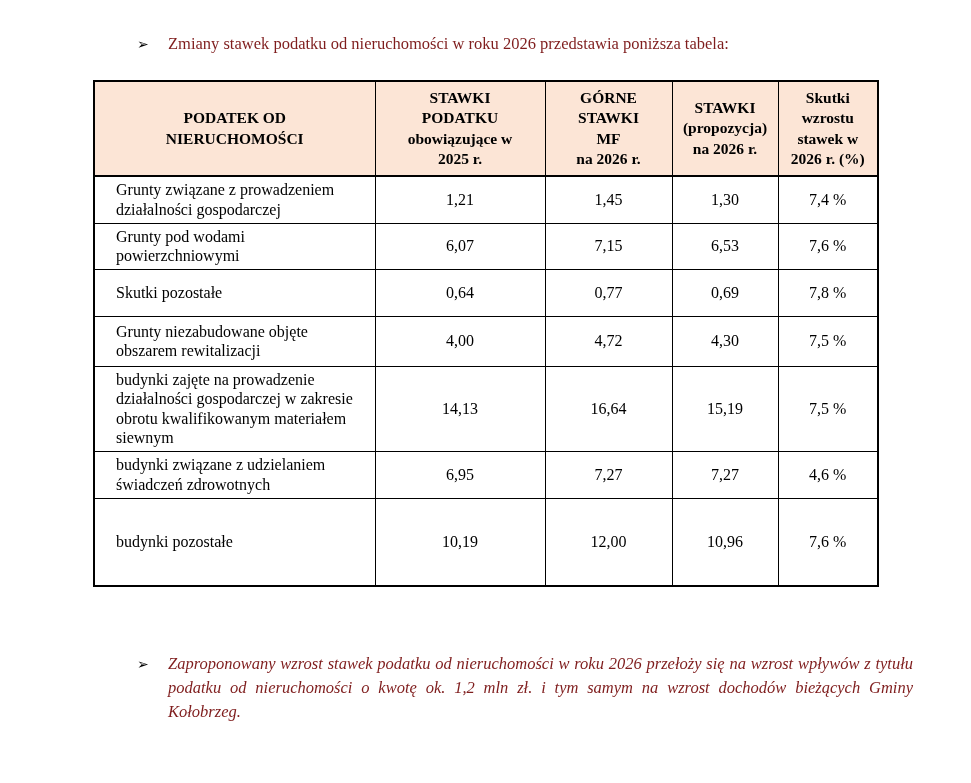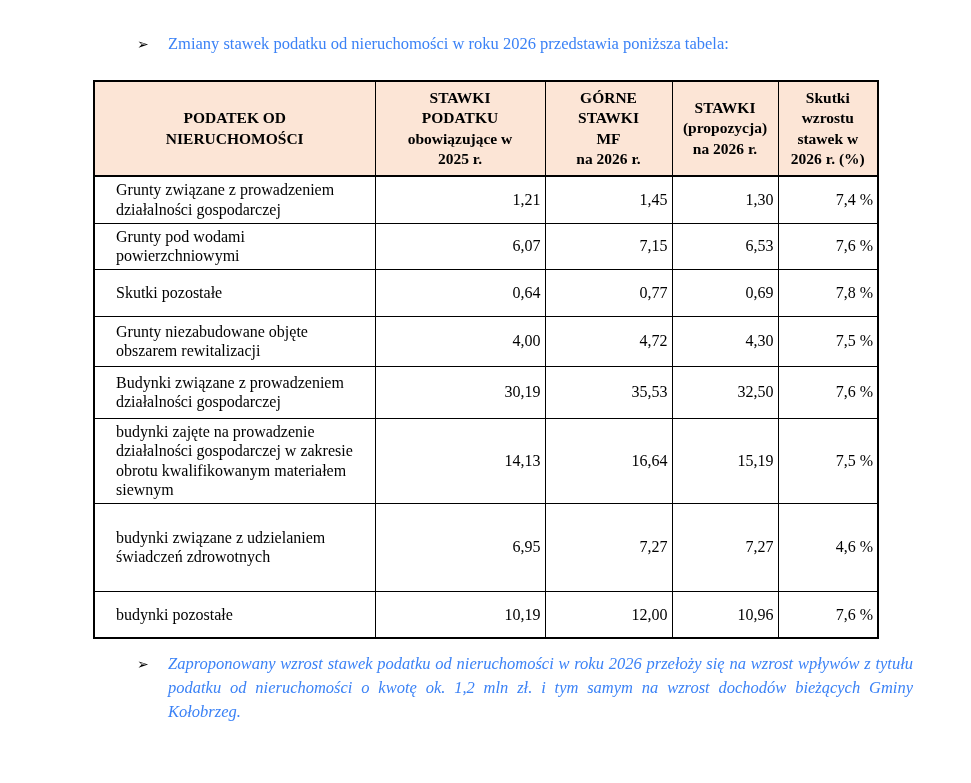--- a/index.html
+++ b/index.html
@@ -18,21 +18,21 @@
   .bullet-arrow {
     flex: 0 0 31px;
     font-family: "DejaVu Sans", sans-serif;
     font-size: 14px;
     line-height: 24px;
     color: #000;
   }
   .bullet-text {
     font-size: 16.5px;
     line-height: 24px;
-    color: #3b82f6;
+    color: #7f1d1d;
   }
   #intro { left: 137px; top: 32px; width: 775px; }
   #conclusion { left: 137px; top: 652px; width: 776px; }
   #conclusion .bullet-text { text-align: justify; font-style: italic; }
 
   table#tax-table {
     position: absolute;
     left: 93px;
     top: 80px;
     width: 784px;
@@ -64,21 +64,21 @@
   }
   #tax-table tbody td {
     padding: 3px 4px;
     line-height: 1.22;
   }
   #tax-table tbody td.rowname {
     text-align: left;
     padding-left: 21px;
     padding-right: 10px;
   }
-  #tax-table tbody td.num { text-align: right; margin-top: 32px; }
+  #tax-table tbody td.num { text-align: center; margin-top: 32px; }
   #tax-table tbody tr { height: 47px; }
   #tax-table tbody tr:nth-child(2) { height: 46px; }
   #tax-table tbody tr:nth-child(4) { height: 50px; font-family: Liberation Serif, serif; }
   #tax-table tbody tr:nth-child(5) { height: 52px; }
   #tax-table tbody tr:nth-child(7) { height: 88px; }
   #tax-table tbody tr:nth-child(9) { height: 28px; }
 </style>
 </head>
 <body>
 
@@ -139,27 +139,20 @@
       <td class="num">7,8 %</td>
     </tr>
     <tr>
       <td class="rowname">Grunty niezabudowane objęte obszarem rewitalizacji</td>
       <td class="num">4,00</td>
       <td class="num">4,72</td>
       <td class="num">4,30</td>
       <td class="num">7,5 %</td>
     </tr>
     <tr>
-      <td class="rowname">Budynki związane z prowadzeniem działalności gospodarczej</td>
-      <td class="num">30,19</td>
-      <td class="num">35,53</td>
-      <td class="num">32,50</td>
-      <td class="num">7,6 %</td>
-    </tr>
-    <tr>
       <td class="rowname">budynki zajęte na prowadzenie działalności gospodarczej w zakresie obrotu kwalifikowanym materiałem siewnym</td>
       <td class="num">14,13</td>
       <td class="num">16,64</td>
       <td class="num">15,19</td>
       <td class="num">7,5 %</td>
     </tr>
     <tr>
       <td class="rowname">budynki związane z udzielaniem świadczeń zdrowotnych</td>
       <td class="num">6,95</td>
       <td class="num">7,27</td>

